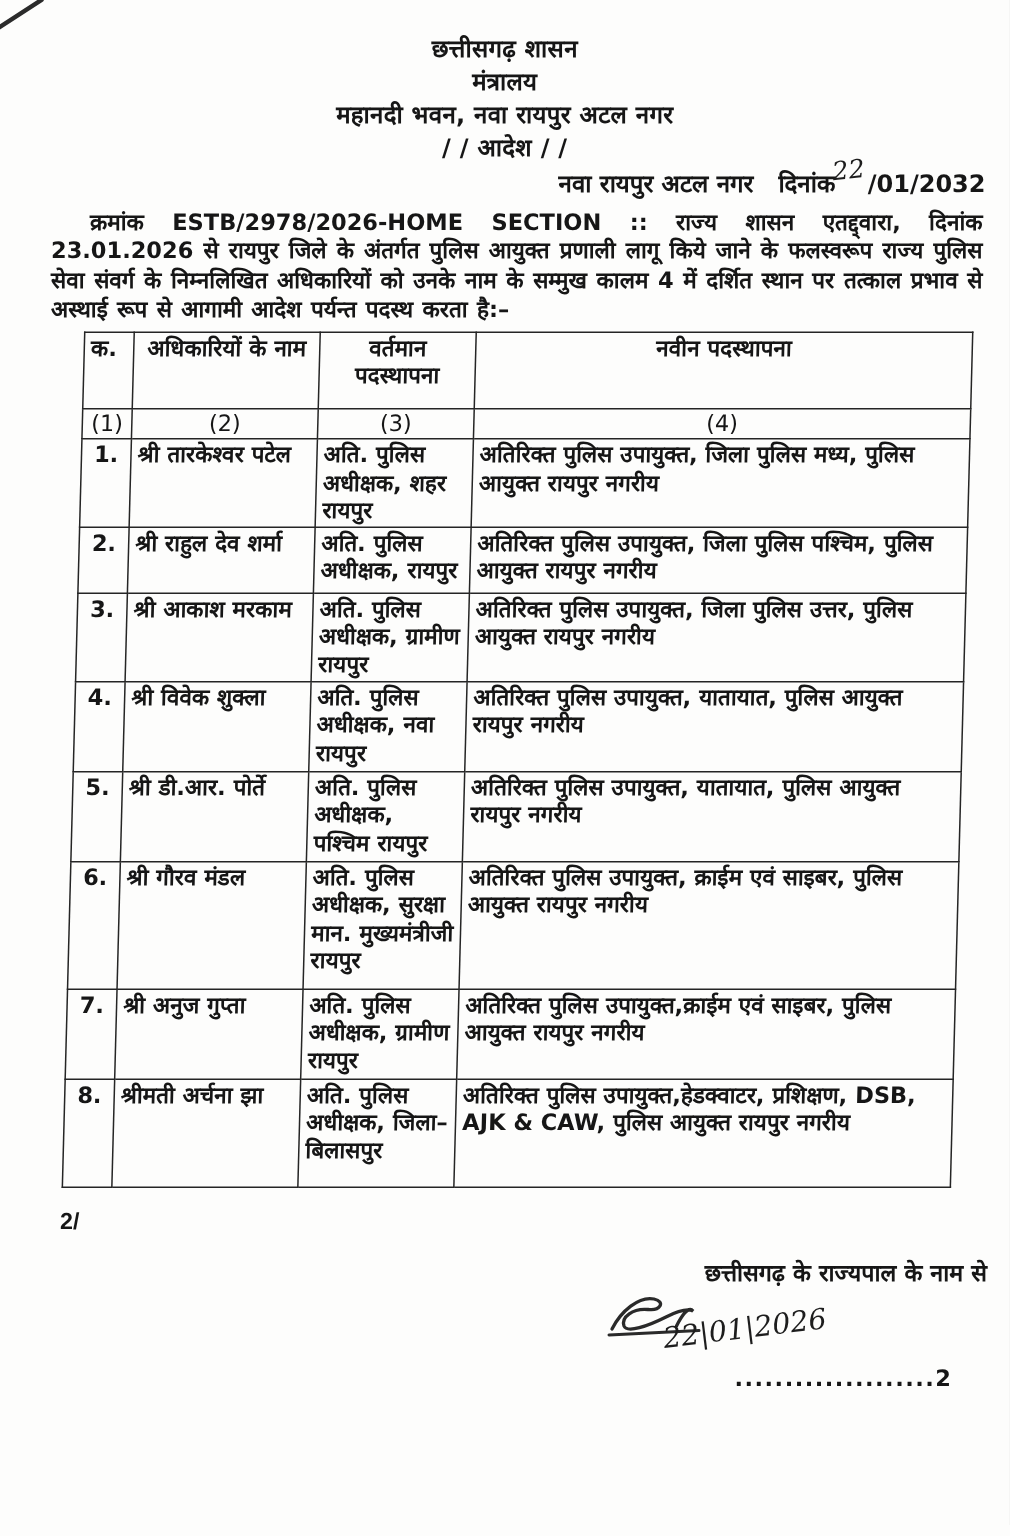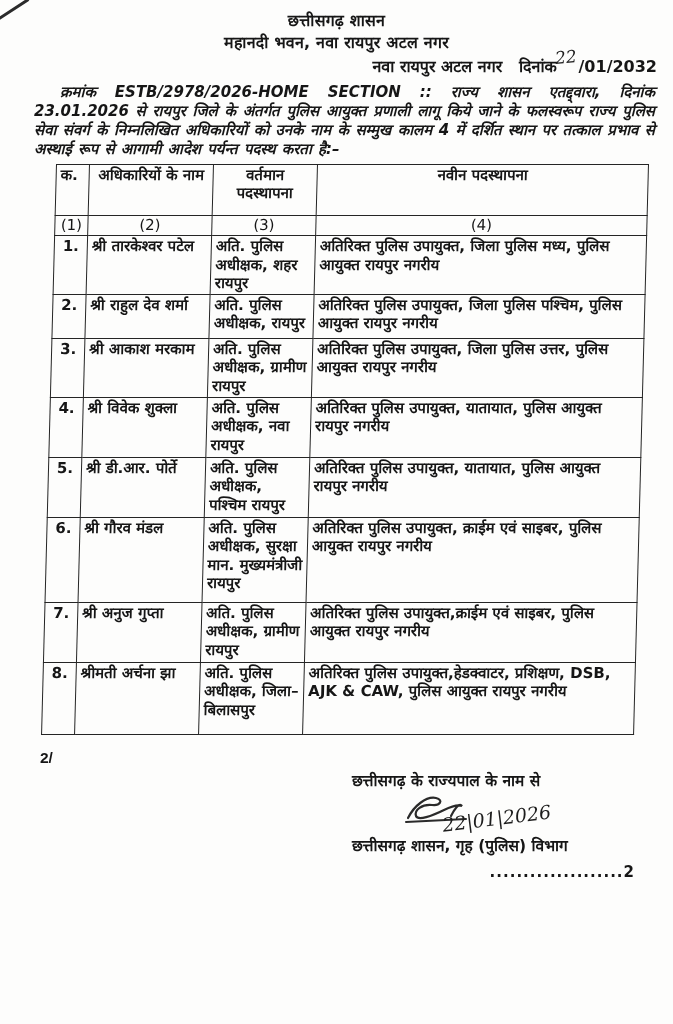--- a/index.html
+++ b/index.html
@@ -17,21 +17,21 @@
     font-weight:700;
   }
   
   .corner-artifact {
     position:absolute; top:8px; left:-6px;
     width:38px; height:3px; background:#2b2b2b;
     transform:rotate(-33deg);
     border-radius:2px;
   }
   .header-block {
-    padding-top:10px;
+    padding-top:22px;
     text-align:center;
     font-size:16px;
     line-height:1.32;
     letter-spacing:0.2px;
   }
   .header-block div { margin-bottom:1px; }
   .place-date-line {
     margin-top:2px;
     padding-right:16px;
     text-align:right;
@@ -48,21 +48,20 @@
     font-size:17px;
     transform:rotate(-6deg);
   }
   .intro-para {
     margin:6px 18px 0 34px;
     text-align:justify;
     text-indent:26px;
     font-size:15px;
     line-height:1.27;
     word-spacing:1px;
-    font-style:italic;
   }
   .postings-table {
     margin:5px 0 0 56px;
     border-collapse:collapse;
     width:592px;
     table-layout:fixed;
     transform:skewX(-1.5deg);
     transform-origin:top left;
     font-size:15px;
   }
@@ -87,24 +86,24 @@
   tr.r6 { height:60px; } tr.r7 { height:72px; }
   td.sno-cell { text-align:center; }
   .footer-para {
     margin:14px 18px 0 40px;
     font-size:15.5px;
     display:flex;
   }
   .footer-para .num { width:48px; font-family:"Liberation Sans",sans-serif; }
   .sign-block {
     position:relative;
-    margin:4px 14px 0 0;
+    margin:15px 14px 0 0;
     margin-left:352px;
     width:306px;
-    text-align:left;
+    text-align:right;
     font-size:15.5px;
     line-height:1.35;
   }
   .signature-wrap {
     position:relative;
     height:44px;
   }
   .signature-svg {
     position:absolute; left:52px; top:0;
   }
@@ -123,21 +122,23 @@
 </style>
 </head>
 <body>
 
 <div class="page">
 
   <div class="corner-artifact"></div>
 
   <div class="header-block">
     <div>छत्तीसगढ़ शासन</div>
+    <div>मंत्रालय</div>
     <div>महानदी भवन, नवा रायपुर अटल नगर</div>
+    <div>/ / आदेश / /</div>
   </div>
 
   <div class="place-date-line">
     <span>नवा रायपुर अटल नगर</span>&nbsp;&nbsp;
     <span>दिनांक</span><span class="hand hand-day">22</span><span>/01/2032</span>
   </div>
 
   <div class="intro-para"><span>क्रमांक ESTB/2978/2026-HOME SECTION :: राज्य शासन एतद्द्वारा, दिनांक 23.01.2026 से रायपुर जिले के अंतर्गत पुलिस आयुक्त प्रणाली लागू किये जाने के फलस्वरूप राज्य पुलिस सेवा संवर्ग के निम्नलिखित अधिकारियों को उनके नाम के सम्मुख </span><b>कालम 4</b><span> में दर्शित स्थान पर तत्काल प्रभाव से अस्थाई रूप से आगामी आदेश पर्यन्त पदस्थ करता है:–</span></div>
 
   <table class="postings-table">
@@ -219,18 +220,17 @@
 
   <div class="sign-block">
     <div>छत्तीसगढ़ के राज्यपाल के नाम से</div>
     <div class="signature-wrap">
       <svg class="signature-svg" width="95" height="42" viewBox="0 0 95 42">
         <path d="M4,26 C10,14 22,4 32,6 C40,8 36,14 28,13 C18,12 10,18 12,24 C14,29 28,24 40,18 C48,14 54,12 58,14 C55,10 50,18 47,24" fill="none" stroke="#2a2a2a" stroke-width="2.2" stroke-linecap="round"></path>
         <path d="M2,30 L62,27" fill="none" stroke="#2a2a2a" stroke-width="2" stroke-linecap="round"></path>
       </svg>
       <span class="hand sign-date">22|01|2026</span>
     </div>
-    <div>छत्तीसगढ़ शासन, गृह (पुलिस) विभाग</div>
   </div>
 
   <div class="page-marker"><span>....................</span><b>2</b></div>
 
 </div>
 
 </body></html>

